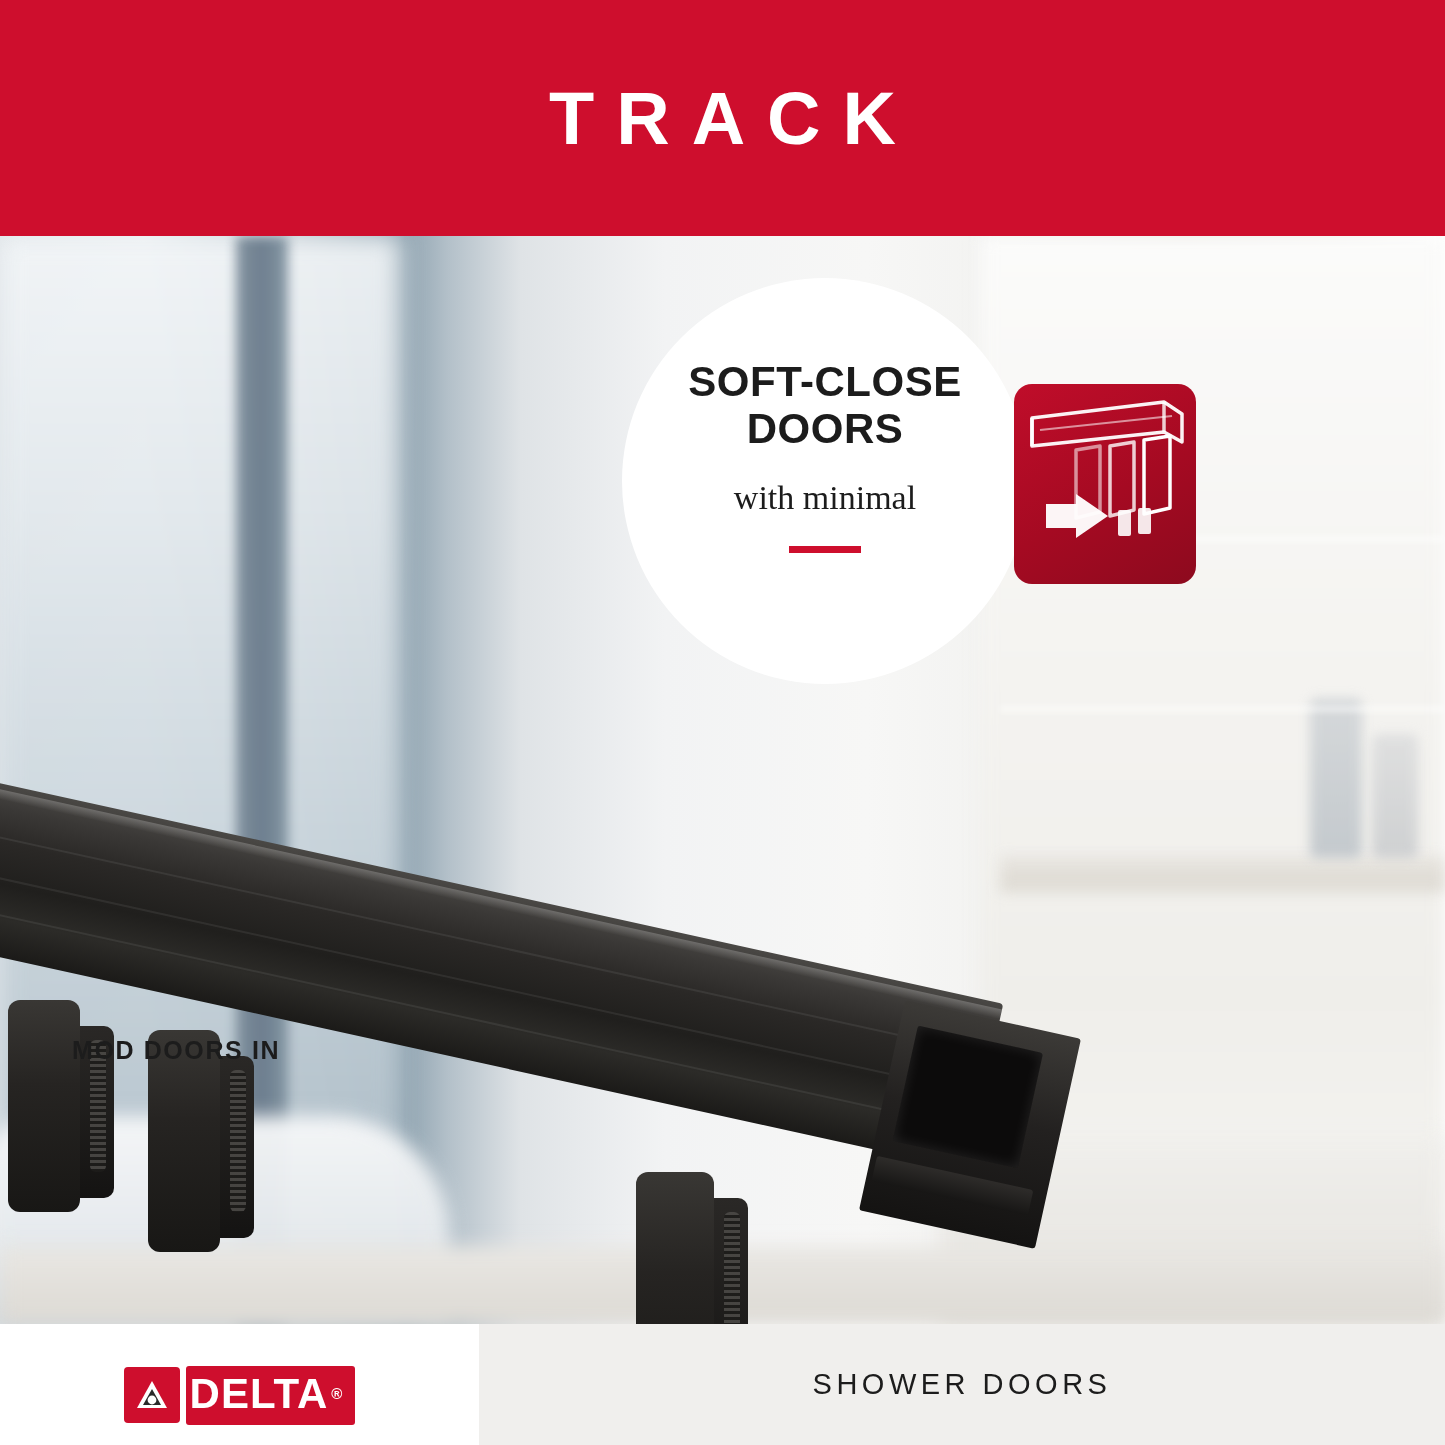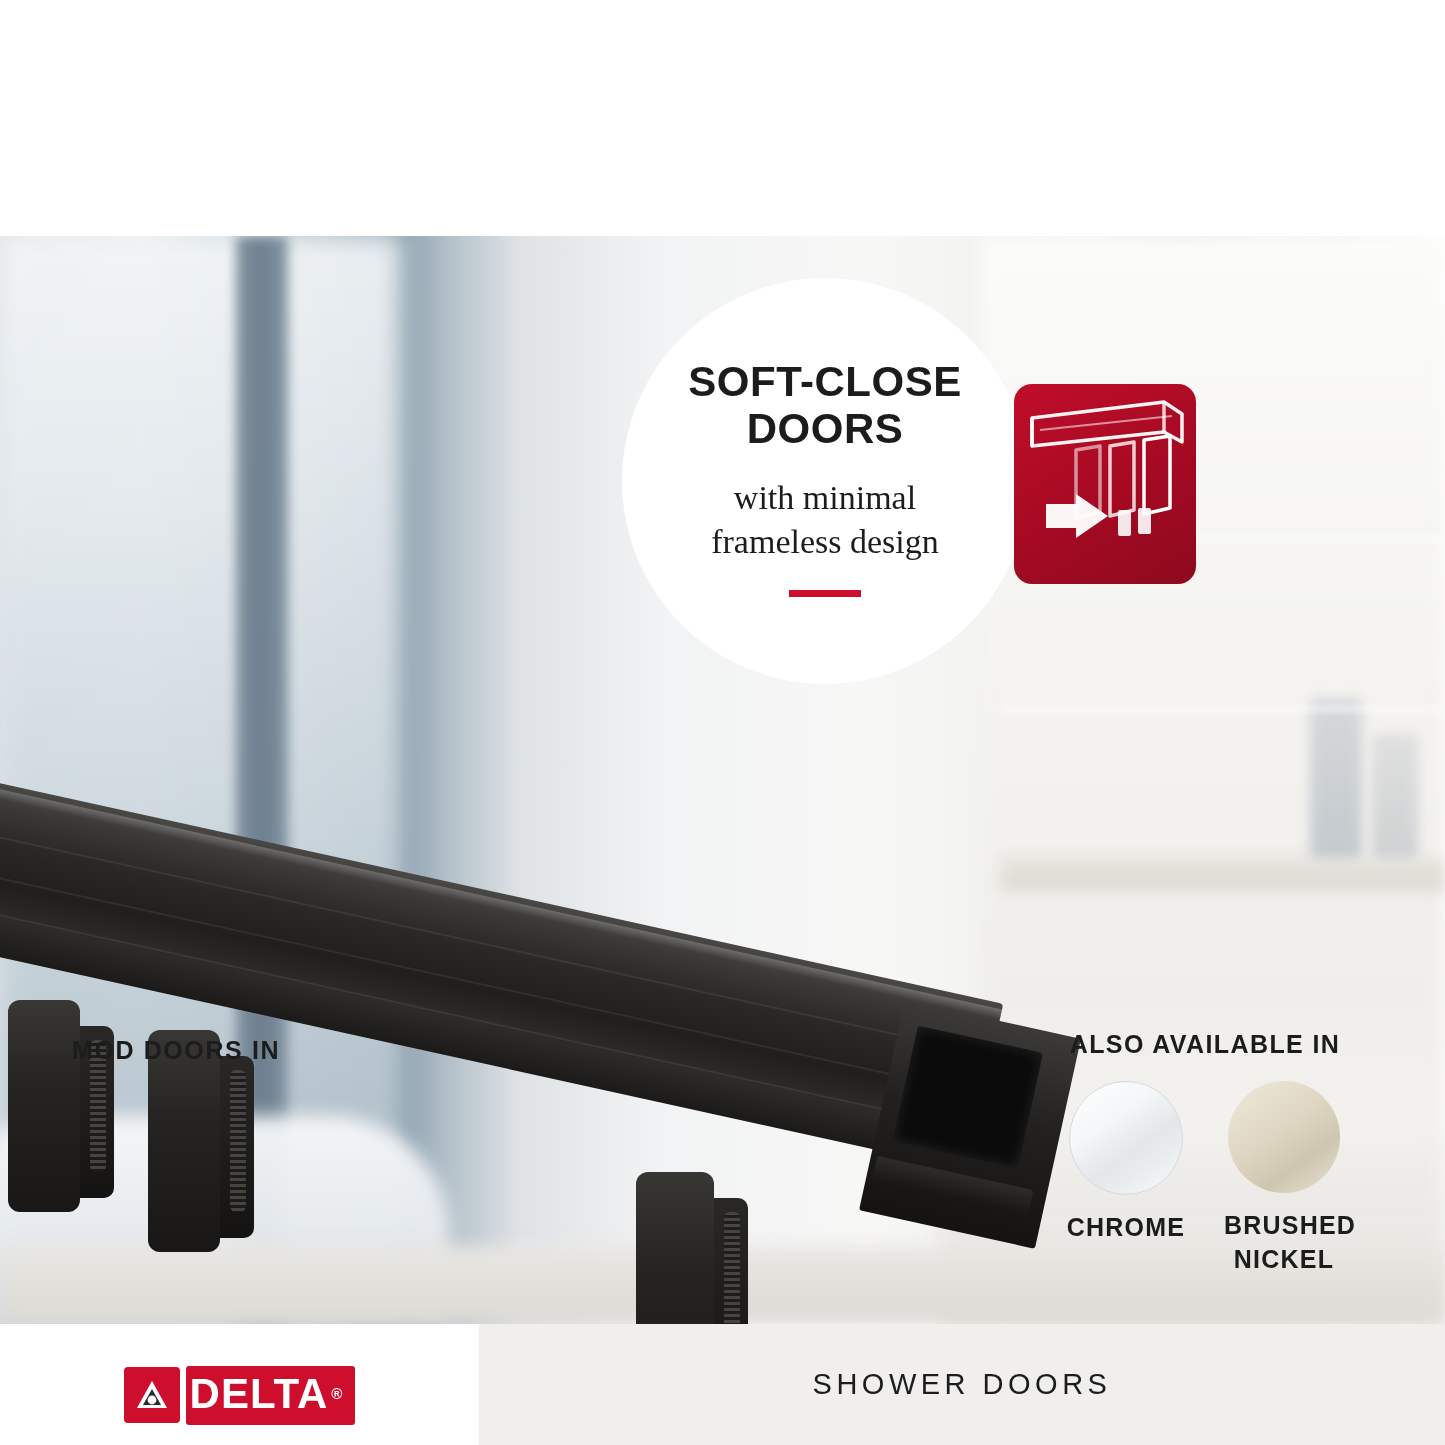--- a/index.html
+++ b/index.html
@@ -224,20 +224,23 @@
     letter-spacing:1px;padding:4px 12px 7px 4px;border-radius:3px;
     display:flex;align-items:center;height:48px;
   }
   .logo-reg{font-size:15px;vertical-align:top;margin-left:3px;}
 </style>
 </head>
 <body>
 
 <div class="page">
 
+  <div class="banner">
+    <div class="banner-title">TRACK</div>
+  </div>
 
   <div class="photo">
     <div class="bg-base"></div>
     <div class="bg-window"></div>
     <div class="bg-mullion"></div>
     <div class="bg-wall-right"></div>
     <div class="bg-shelf"></div>
     <div class="bg-bottle-a"></div>
     <div class="bg-bottle-b"></div>
     <div class="bg-counter"></div>
@@ -270,21 +273,20 @@
         <div class="side"></div>
         <div class="strip"></div>
       </div>
     </div>
 
     <div class="badge" style="left:622px;top:42px;">
       <div class="badge-inner">
         <div class="badge-l1">SOFT-CLOSE</div>
         <div class="badge-l1">DOORS</div>
         <div class="badge-l2">with minimal</div>
-        <div class="badge-l2" style="margin-top:0;">frameless design</div>
         <div class="badge-rule"></div>
       </div>
     </div>
 
     <div class="icon-tile" style="left:1014px;top:148px;">
       <svg width="182" height="200" viewBox="0 0 182 200">
         <g fill="none" stroke="#ffffff" stroke-width="3.5" stroke-linejoin="round">
           <path d="M18 34 L150 18 L168 30 L168 58 L150 48 L18 62 Z" opacity="0.95"></path>
           <path d="M18 62 L18 34"></path>
           <path d="M150 18 L150 48" opacity="0.8"></path>
@@ -301,36 +303,20 @@
           <rect x="104" y="126" width="13" height="26" rx="2"></rect>
           <rect x="124" y="124" width="13" height="26" rx="2"></rect>
         </g>
       </svg>
     </div>
 
     <div class="cap-left" style="top:795px;">
       <div>MOD DOORS IN</div>
     </div>
 
-    <div class="finishes" style="top:794px;">
-      <div class="finishes-title">ALSO AVAILABLE IN</div>
-      <div class="swatch-row">
-        <div class="swatch-col">
-          <div class="swatch sw-chrome"></div>
-          <div class="swatch-label">CHROME</div>
-        </div>
-        <div class="swatch-col">
-          <div class="swatch sw-nickel"></div>
-          <div class="swatch-label">
-            <span>BRUSHED</span><br>
-            <span>NICKEL</span>
-          </div>
-        </div>
-      </div>
-    </div>
   </div>
 
   <div class="footer">
     <div class="footer-left">
       <div class="logo">
         <div class="logo-mark">
           <svg width="40" height="40" viewBox="0 0 40 40">
             <polygon points="20,6 35,33 5,33" fill="#ffffff"></polygon>
             <polygon points="20,14 29,30 11,30" fill="#2a2a2a"></polygon>
             <circle cx="20" cy="25" r="4.4" fill="#ffffff"></circle>

